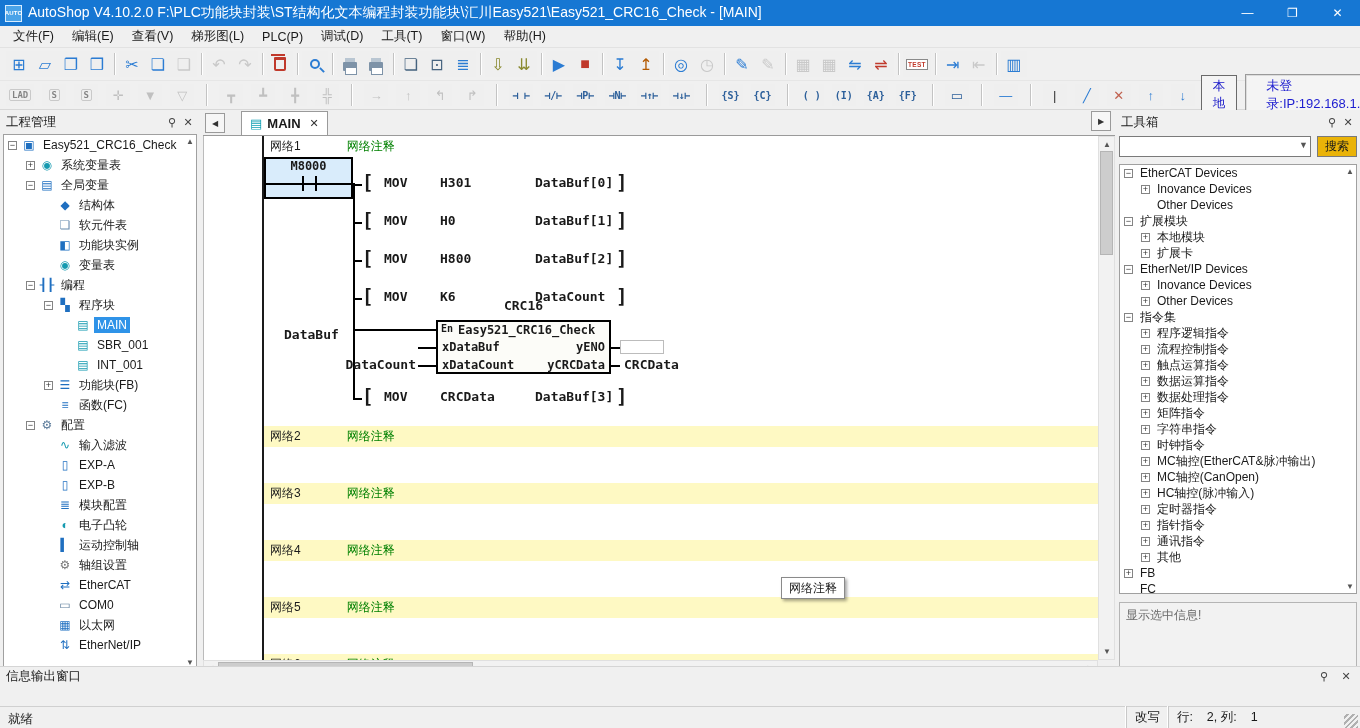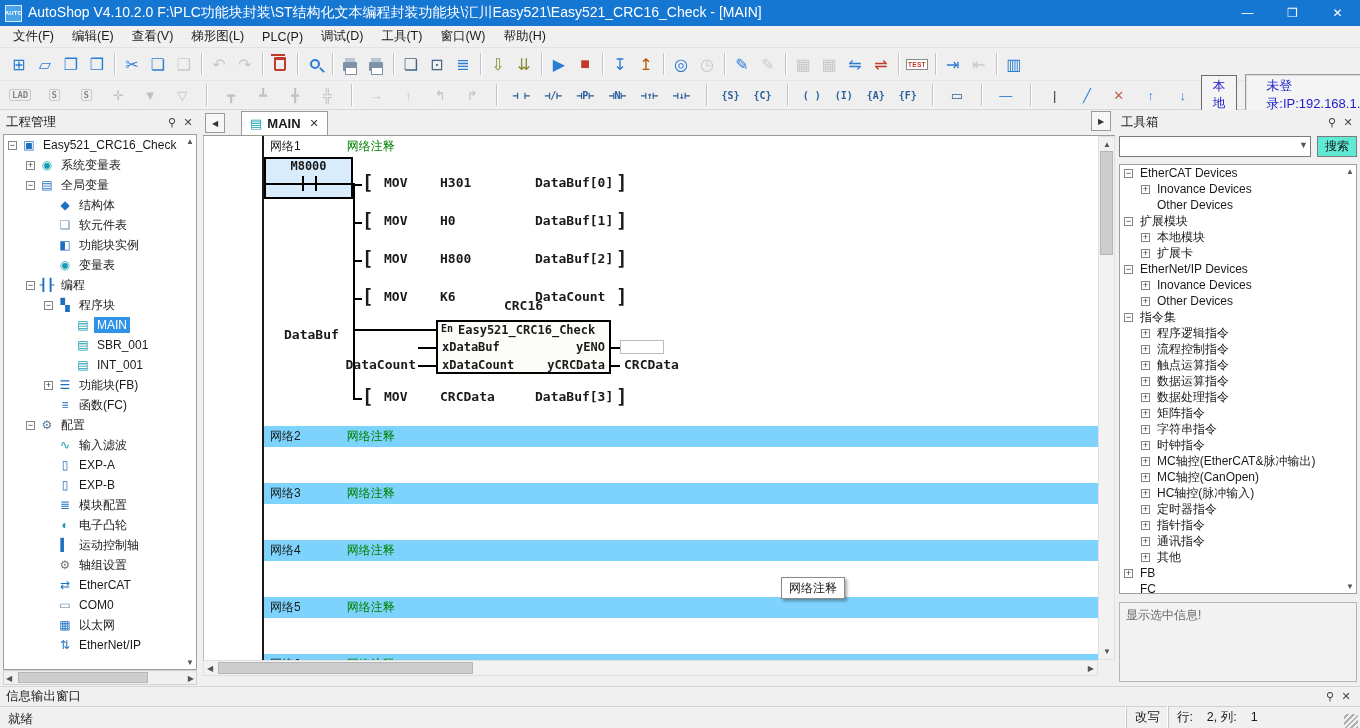--- a/index.html
+++ b/index.html
@@ -105,21 +105,21 @@
 
   #canvas { position:absolute; left:0; top:26px; width:895px; height:524px;
     background:#fff; border-left:1px solid #bbb; overflow:hidden; }
   #gutter { position:absolute; left:0; top:0; width:57px; height:524px;
     background:#d6d2ca; border-right:1px solid #999; }
   #gutter .rownum { position:absolute; top:24px; right:7px; font-size:14px;
     font-weight:bold; font-family:"DejaVu Sans Mono", monospace;}
   #lad-content { position:absolute; left:58px; top:0; right:0; bottom:0;
     border-left:2px solid #1a1a1a; }
   .net-hdr { height:21px; display:flex; align-items:center; }
-  .net-hdr.shaded { background:#7dd3fc; }
+  .net-hdr.shaded { background:#fef9c3; }
   .net-hdr .net-lbl { margin-left:6px; font-size:12px; }
   .net-hdr .net-com { margin-left:46px; font-size:12px; color:#008000; }
   .net-body { position:relative; background:#fff; }
   .lad { font-family:"DejaVu Sans Mono", monospace; font-size:13px; font-weight:600; }
   .hline { position:absolute; height:1.5px; background:#000; }
   .vline { position:absolute; width:1.5px; background:#000; }
   .sel-cell { position:absolute; left:0; top:0; width:89px; height:42px;
     background:#d9ecfb; border:2px solid #000; }
   .contact-lbl { position:absolute; left:0; top:2px; width:89px; text-align:center;
     font-size:12px; }
@@ -144,33 +144,33 @@
     background:#fff; border:1px solid #8a8a8a; box-shadow:2px 2px 3px rgba(0,0,0,.35);
     display:flex; align-items:center; justify-content:center; font-size:12px; z-index:5;}
 
   
   #right-panel { position:absolute; left:1115px; top:0; width:245px; height:576px; }
   #search-row { position:absolute; left:4px; top:26px; width:238px; height:22px; display:flex; }
   #search-combo { flex:1; height:21px; border:1px solid #7a7a7a; background:#fff;
     position:relative; }
   #search-combo .dd { position:absolute; right:2px; top:3px; font-size:9px; color:#555; }
   #search-btn { width:40px; height:21px; margin-left:6px; border:1px solid #7a7a7a;
-    background:#5eead4; font-size:12px; display:flex; align-items:center; justify-content:center; }
+    background:#eab308; font-size:12px; display:flex; align-items:center; justify-content:center; }
   #tool-tree-box { position:absolute; left:4px; top:54px; width:238px; height:430px;
     background:#fff; border:1px solid #a0a0a0; overflow:hidden; }
   #tool-tree-box .tree-row { height:16px; }
   #tool-tree-box .tree-lbl { font-size:12px; }
   #info-box { position:absolute; left:4px; top:492px; width:238px; height:80px;
     background:#f2f2f2; border:1px solid #b5b5b5; padding:4px 6px; color:#6a6a6a;
     font-size:12px; }
 
   
-  #outputbar { position:absolute; top:686px; left:0; width:1360px; height:20px;
+  #outputbar { position:absolute; top:666px; left:0; width:1360px; height:20px;
     background:#f0f0f0; border-top:1px solid #d5d5d5; display:flex; align-items:center;
-    padding:0 6px; font-size:12.5px; }
+    padding:0 6px; font-size:12.5px;gap:6px; }
   #outputbar .ph-sp { flex:1; }
   #statusbar { position:absolute; top:706px; left:0; width:1360px; height:22px;
     background:#f0f0f0; border-top:1px solid #d0d0d0; display:flex; align-items:flex-end;
     font-size:12.5px; }
   #statusbar .sb-ready { margin-left:8px; }
   .sb-cell { border-left:1px solid #c8c8c8; box-shadow:-1px 0 0 #fff; height:22px;
     display:flex; align-items:center; padding:0 8px; white-space:pre; }
   .sb-grip { width:14px; height:14px; margin:4px 2px 0 6px;
     background:repeating-linear-gradient(135deg,#f0f0f0 0 2px,#b0b0b0 2px 4px); }
 </style>

